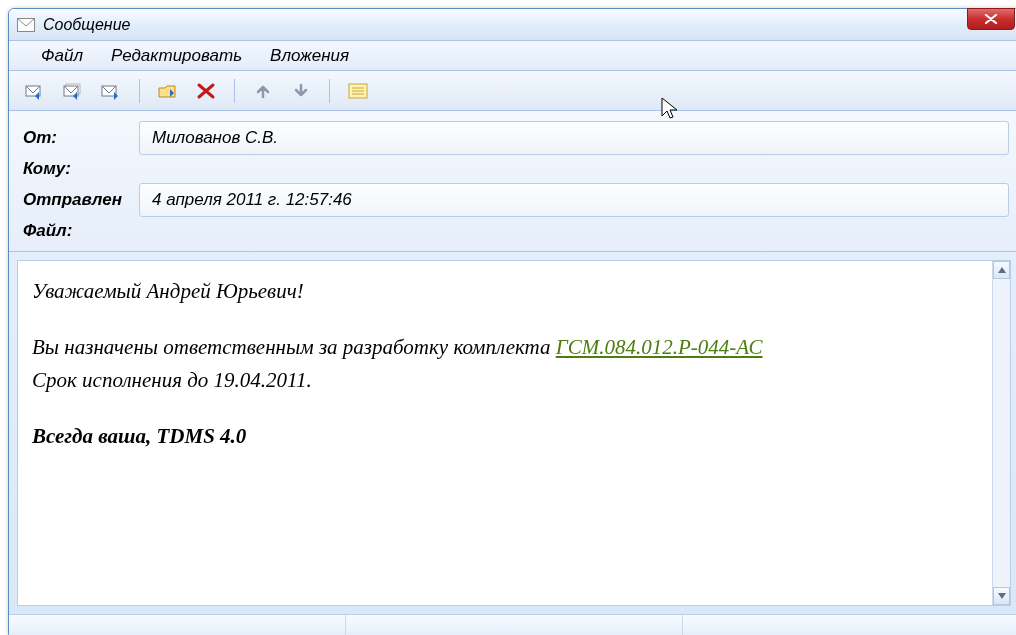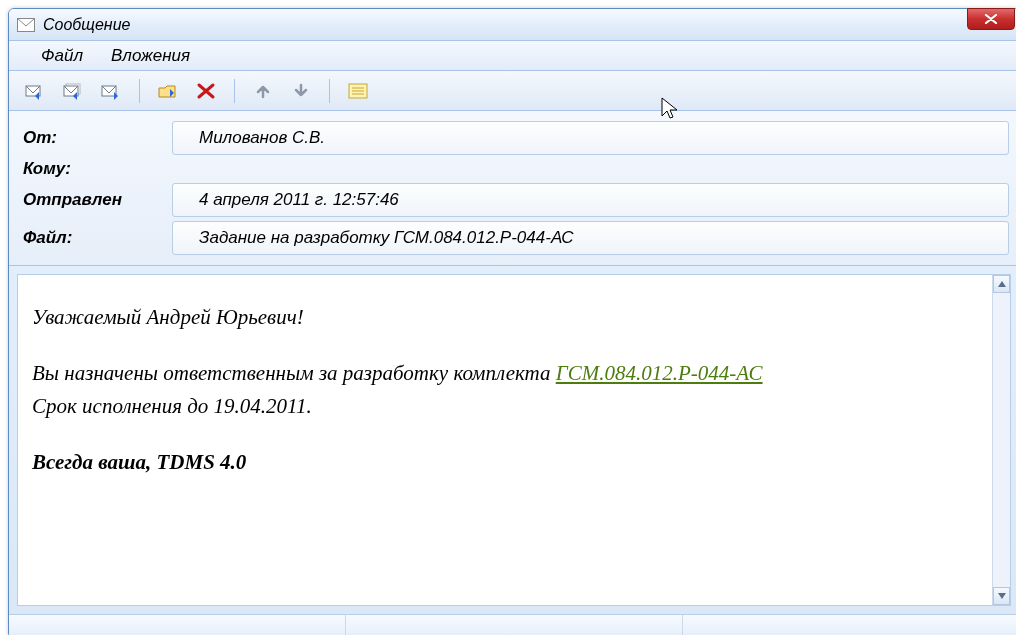--- a/index.html
+++ b/index.html
@@ -85,48 +85,47 @@
   }
   .headers {
     background: linear-gradient(to bottom, #f4f8fe 0%, #e6eef9 100%);
     border-bottom: 1px solid #a9c4e8;
     padding: 6px 10px;
   }
   .hrow {
     display: flex;
     align-items: center;
     margin: 4px 0;
-    gap: 33px;
   }
   .hlabel {
     width: 120px;
     font-weight: bold;
     font-size: 17px;
     color: #000;
     padding-left: 4px;
   }
   .hval {
     flex: 1;
     background: linear-gradient(to bottom, #fdfefe 0%, #f0f4fa 100%);
     border: 1px solid #b8cde8;
     border-radius: 3px;
-    padding: 6px 26px;
+    padding: 6px 12px;
     font-size: 17px;
     color: #000;
   }
   .body-area {
     flex: 1;
     margin: 8px;
     border: 1px solid #b8cde8;
     background: #fff;
     display: flex;
   }
   .body-content {
     flex: 1;
-    padding: 26px 14px;
+    padding: 14px 14px;
     font-family: "Times New Roman", serif;
     font-size: 21px;
     line-height: 1.6;
     color: #000;
   }
   .body-content p { margin: 0; }
   .body-content .spacer { height: 22px; }
   .body-content a { color: #4d7c0f; text-decoration: underline; }
   .body-content .sig { font-weight: bold; margin-top: 22px; }
   .vscroll {
@@ -175,20 +174,21 @@
     <span class="title-text">Сообщение</span>
     <div class="close-btn">
       <svg width="14" height="10" viewBox="0 0 14 10">
         <path d="M2 1 L12 9 M12 1 L2 9" stroke="#fff" stroke-width="2.2" stroke-linecap="round"></path>
       </svg>
     </div>
   </div>
 
   <div class="menubar">
     <div class="menu-item">Файл</div>
+    <div class="menu-item">Редактировать</div>
     <div class="menu-item">Вложения</div>
   </div>
 
   <div class="toolbar">
     <div class="tool-btn">
       <svg width="22" height="18" viewBox="0 0 22 18">
         <rect x="2" y="4" width="14" height="10" fill="#fff" stroke="#6e7a8a"></rect>
         <polyline points="2,4 9,11 16,4" fill="none" stroke="#6e7a8a"></polyline>
         <path d="M15 10 L11 14 L15 18 Z" fill="#2a6ad6"></path>
       </svg>
@@ -249,21 +249,20 @@
     </div>
     <div class="hrow">
       <div class="hlabel">Кому:</div>
     </div>
     <div class="hrow">
       <div class="hlabel">Отправлен</div>
       <div class="hval">4 апреля 2011 г. 12:57:46</div>
     </div>
     <div class="hrow">
       <div class="hlabel">Файл:</div>
-      <div class="hval">Задание на разработку ГСМ.084.012.Р-044-АС</div>
     </div>
   </div>
 
   <div class="body-area">
     <div class="body-content">
       <p>Уважаемый Андрей Юрьевич!</p>
       <div class="spacer"></div>
       <p>
         <span>Вы назначены ответственным за разработку комплекта </span><a href="#">ГСМ.084.012.Р-044-АС</a>
       </p>

